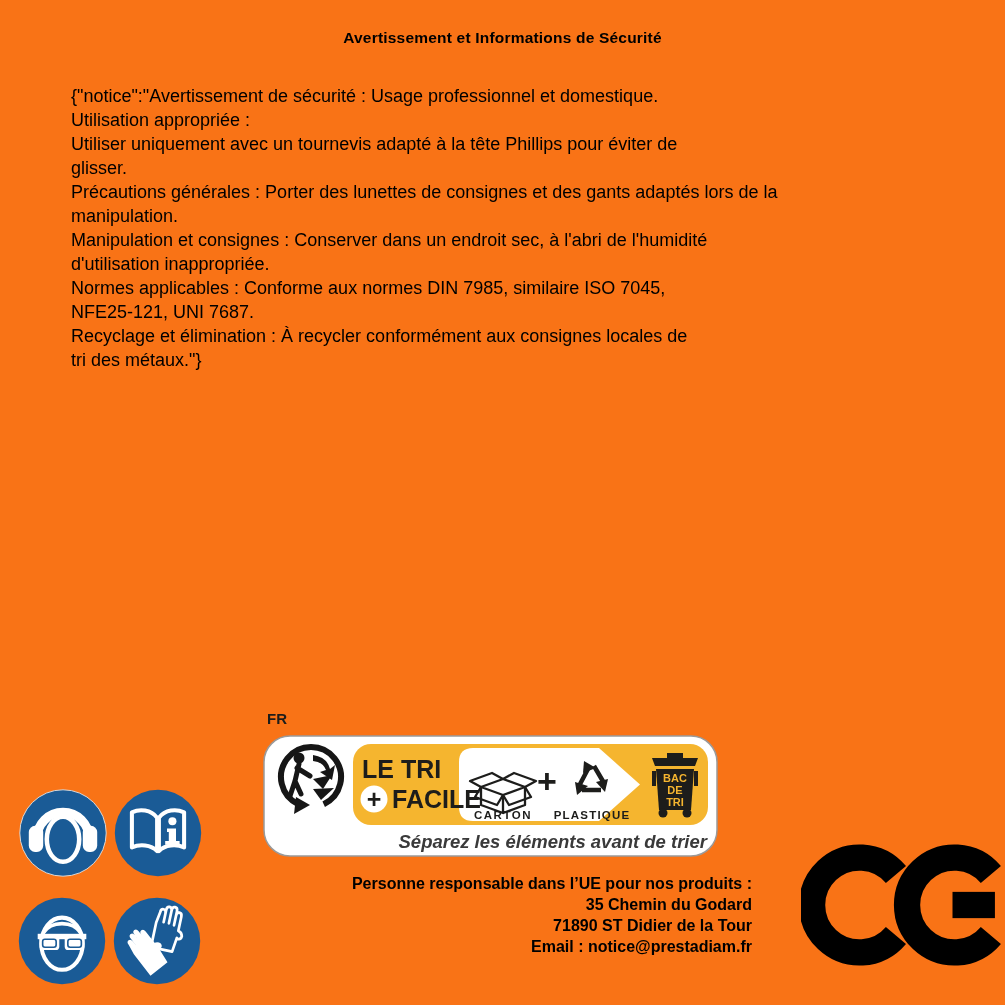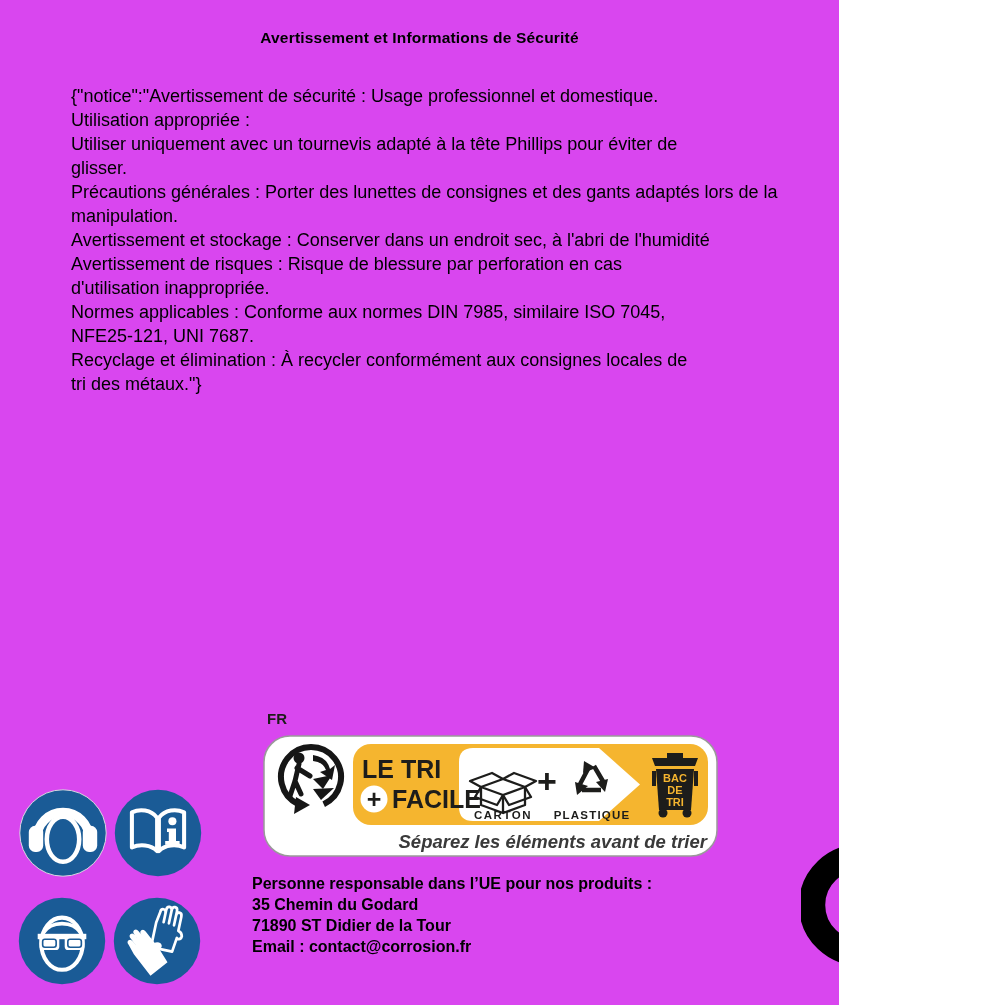--- a/index.html
+++ b/index.html
@@ -1,17 +1,17 @@
 <!DOCTYPE html>
 <html><head>
 <meta charset="utf-8">
 <style>
   html,body{margin:0;padding:0;background:#fff;}
   #canvas{
-    position:relative;width:839px;height:1005px;background:#d946ef;overflow:hidden;
+    position:relative;width:1005px;height:1005px;background:#f97316;overflow:hidden;
     font-family:"Liberation Sans","DejaVu Sans",sans-serif;color:#000;
   }
   .title{
     position:absolute;top:29px;left:0;width:100%;text-align:center;
     font-size:15.5px;font-weight:bold;letter-spacing:.2px;
   }
   .notice{
     position:absolute;left:71px;top:84px;width:810px;
     font-size:18px;line-height:24px;color:#000;
   }
@@ -20,41 +20,40 @@
   .picto{position:absolute;width:90px;height:90px;}
   .picto.p1{left:1px;top:1px;}
   .picto.p2{left:96px;top:1px;}
   .picto.p3{left:0px;top:109px;}
   .picto.p4{left:95px;top:109px;}
   .fr-tag{
     position:absolute;left:267px;top:710px;font-size:15px;font-weight:bold;color:#1d1d1b;
   }
   .tri-label{position:absolute;left:263px;top:735px;width:455px;height:122px;}
   .address{
-    position:absolute;left:252px;top:873px;width:500px;text-align:left;
+    position:absolute;left:252px;top:873px;width:500px;text-align:right;
     font-size:16px;font-weight:bold;line-height:21px;color:#000;
   }
   .ce{position:absolute;left:801px;top:843px;width:202px;height:124px;}
 </style>
 </head>
 <body>
 
 <div id="canvas">
 
   <div class="title">Avertissement et Informations de Sécurité</div>
 
   <div class="notice">
     <div>{"notice":"Avertissement de sécurité : Usage professionnel et domestique.</div>
     <div>Utilisation appropriée :</div>
     <div>Utiliser uniquement avec un tournevis adapté à la tête Phillips pour éviter de</div>
     <div>glisser.</div>
     <div>Précautions générales : Porter des lunettes de consignes et des gants adaptés lors de la</div>
     <div>manipulation.</div>
-    <div>Avertissement et stockage : Conserver dans un endroit sec, à l'abri de l'humidité</div>
-    <div>Avertissement de risques : Risque de blessure par perforation en cas</div>
+    <div>Manipulation et consignes : Conserver dans un endroit sec, à l'abri de l'humidité</div>
     <div>d'utilisation inappropriée.</div>
     <div>Normes applicables : Conforme aux normes DIN 7985, similaire ISO 7045,</div>
     <div>NFE25-121, UNI 7687.</div>
     <div>Recyclage et élimination : À recycler conformément aux consignes locales de</div>
     <div>tri des métaux."}</div>
   </div>
 
   <div class="icon-grid">
 
     <svg class="picto p1" viewBox="0 0 100 100">
@@ -164,21 +163,21 @@
       <text x="0" y="19" font-size="11" font-weight="bold" fill="#F5B52F" text-anchor="middle">TRI</text>
     </g>
 
     <text x="444" y="113" font-size="18.5" font-style="italic" font-weight="bold" fill="#3a3a3a" text-anchor="end">Séparez les éléments avant de trier</text>
   </svg>
 
   <div class="address">
     <div>Personne responsable dans l’UE pour nos produits :</div>
     <div>35 Chemin du Godard</div>
     <div>71890 ST Didier de la Tour</div>
-    <div>Email : contact@corrosion.fr</div>
+    <div>Email : notice@prestadiam.fr</div>
   </div>
 
   <svg class="ce" viewBox="0 0 200 120">
     <path d="M 94 29.8 A 47 47 0 1 0 94 90.2" fill="none" stroke="#000" stroke-width="26"></path>
     <path d="M 188 29.8 A 47 47 0 1 0 188 90.2" fill="none" stroke="#000" stroke-width="26"></path>
     <rect x="150" y="47" width="42" height="26" fill="#000"></rect>
   </svg>
 
 </div>
 

